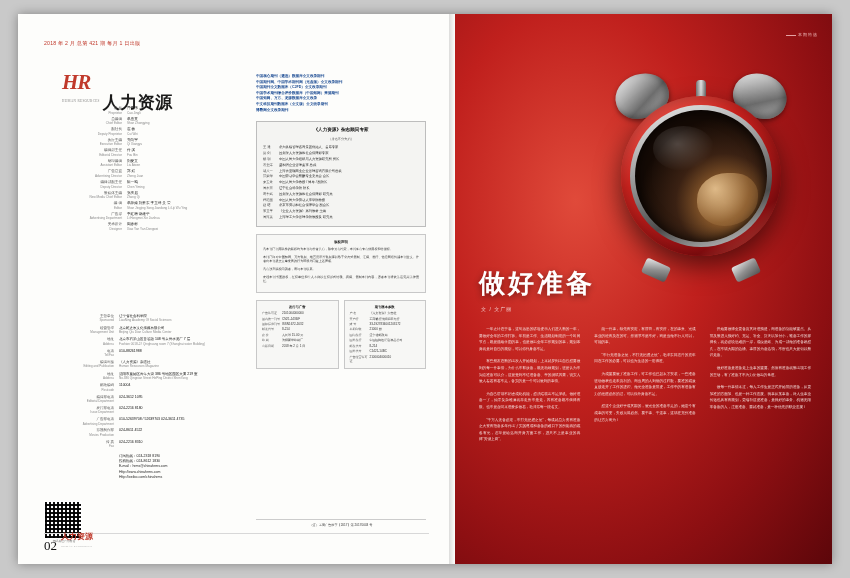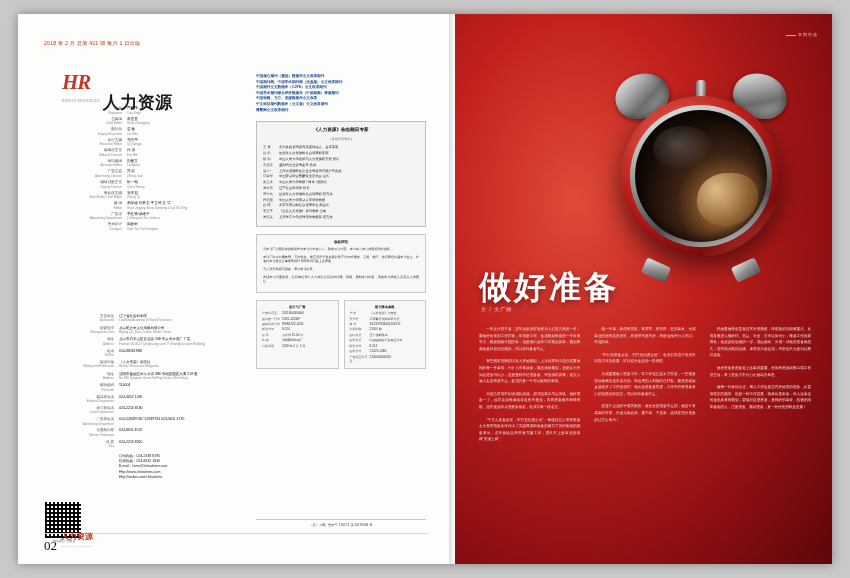--- a/index.html
+++ b/index.html
@@ -219,21 +219,21 @@
   .foot.r{right:36px;transform:rotate(-24deg);}
   .steam{
     position:absolute;left:120px;top:26px;width:36px;height:60px;
     background:radial-gradient(ellipse at 50% 80%, rgba(255,255,255,.20), rgba(255,255,255,0) 70%);
     filter:blur(2px);
   }
   
   .headline{
     position:absolute;left:24px;top:252px;
     font-family:"Liberation Serif",serif;
-    font-size:32px;font-weight:bold;color:#fff;letter-spacing:3px;
+    font-size:26px;font-weight:bold;color:#fff;letter-spacing:3px;
     text-shadow:0 2px 6px rgba(0,0,0,.45);
   }
   .byline{
     position:absolute;left:26px;top:292px;
     font-size:5px;color:#f3cfcf;letter-spacing:1px;
   }
   .article{
     position:absolute;left:24px;top:312px;width:332px;
     display:flex;gap:14px;
   }

